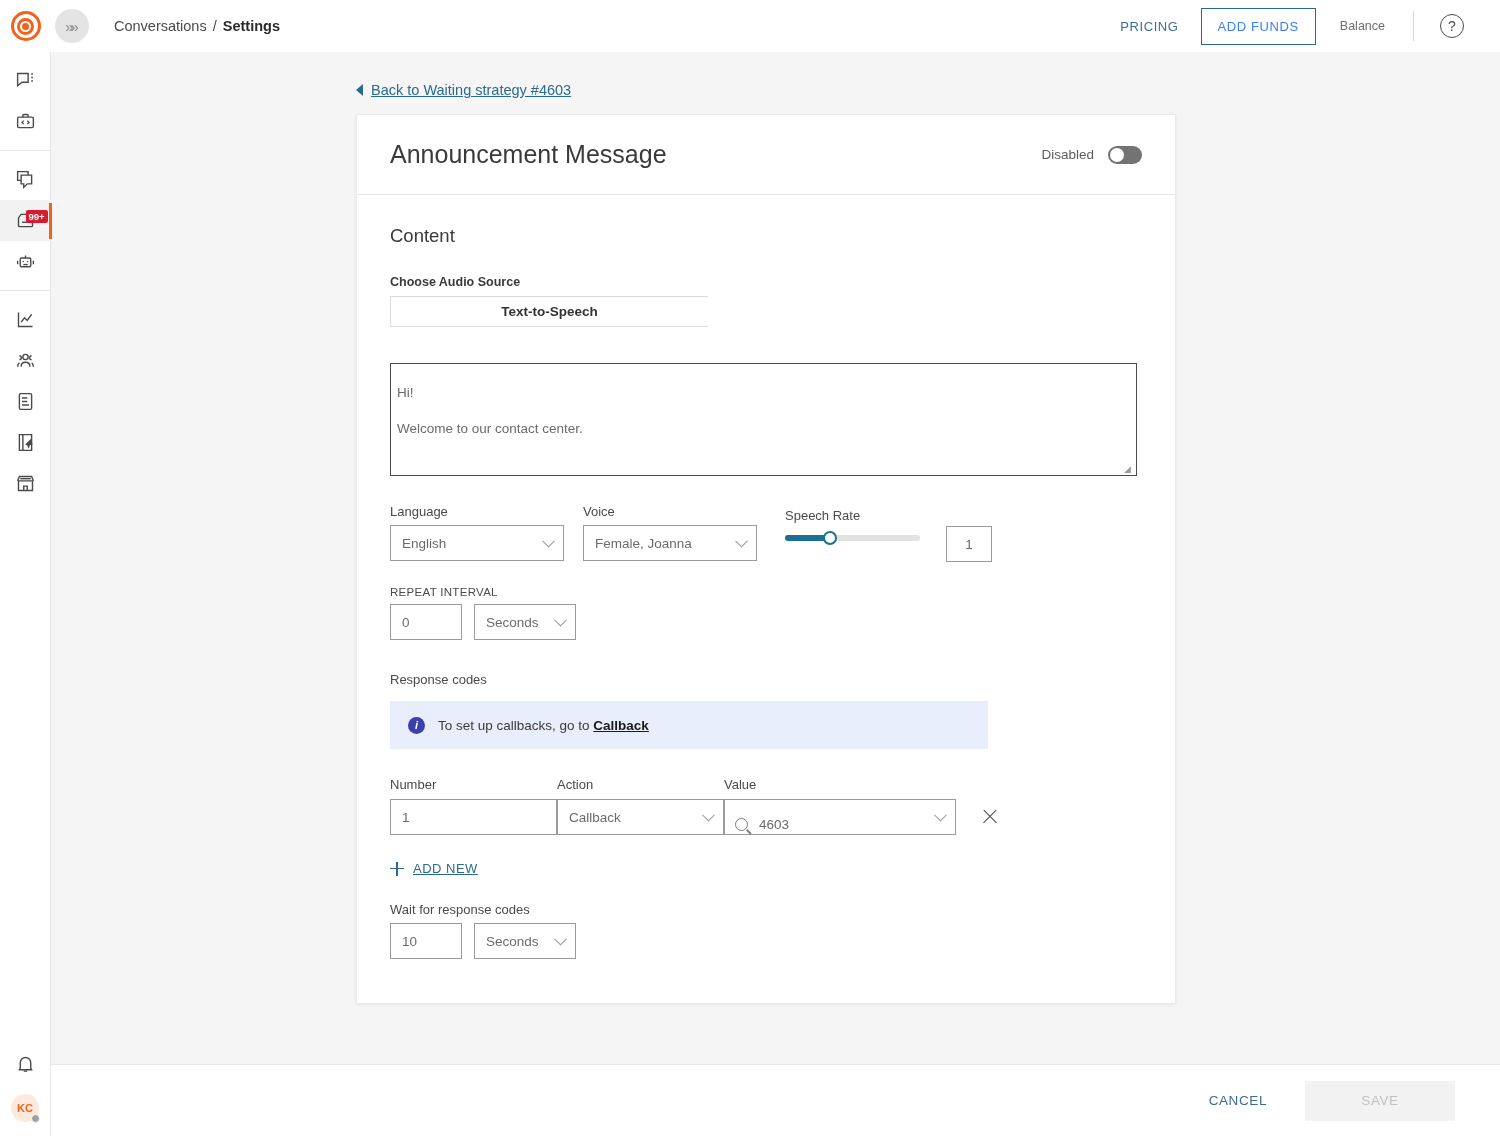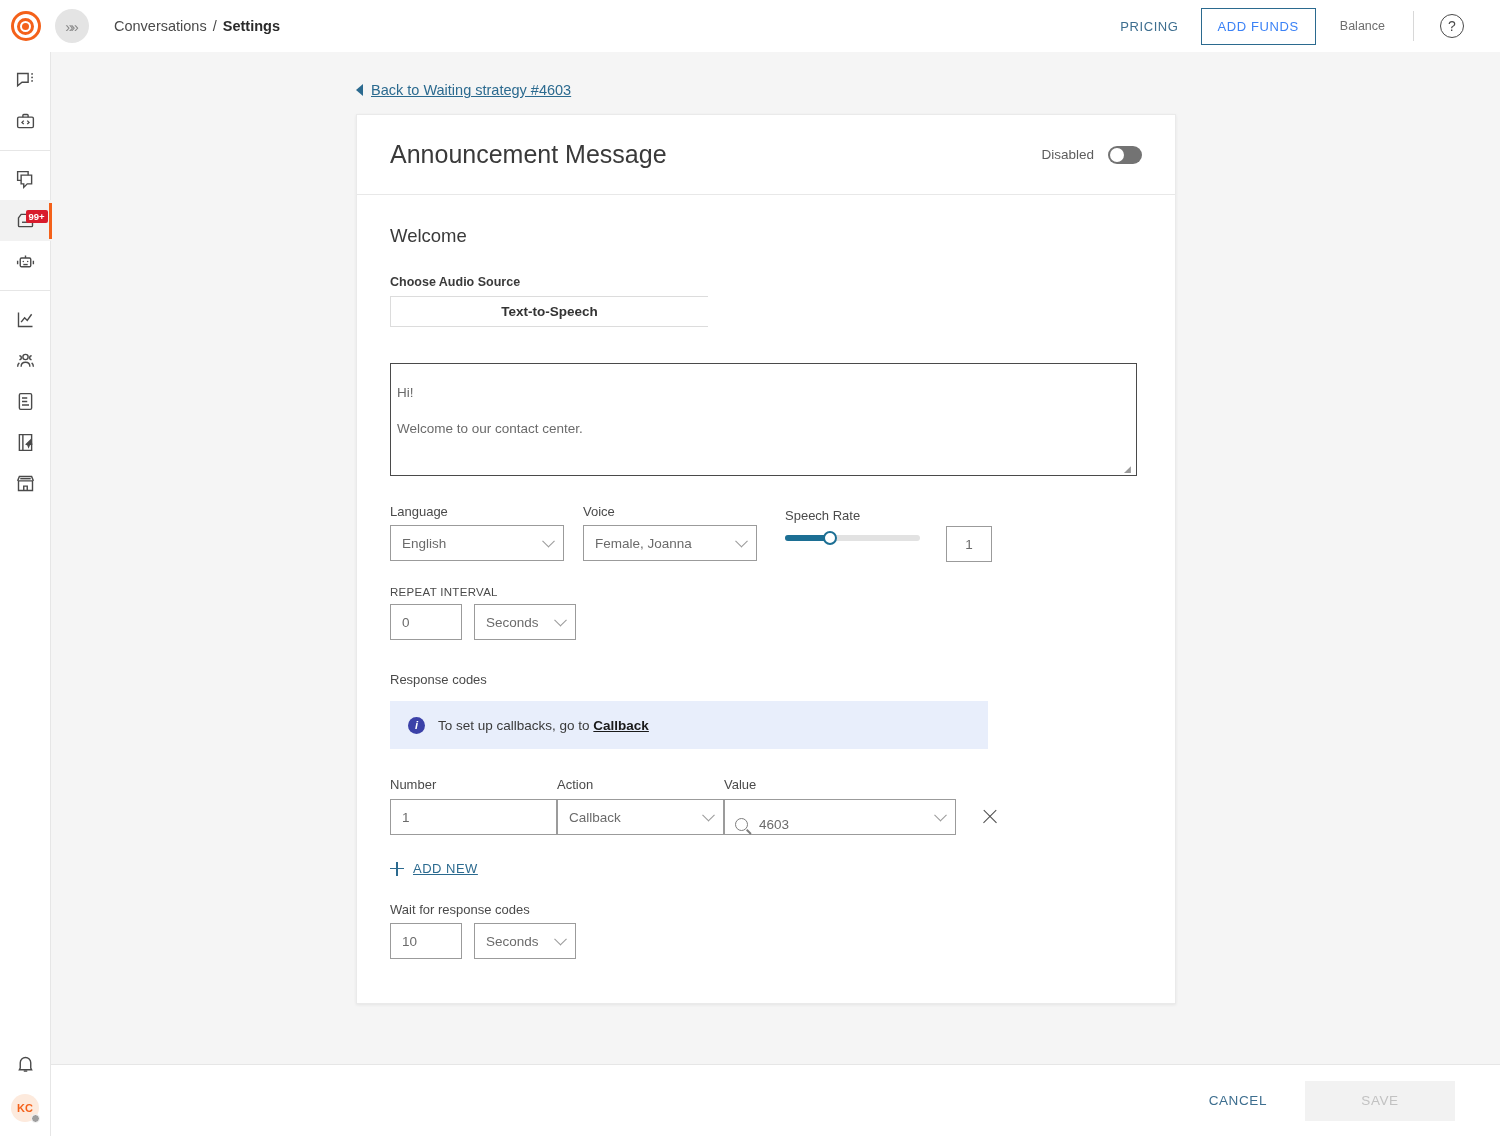--- a/index.html
+++ b/index.html
@@ -551,21 +551,21 @@
       <div class="header-right">
         <span class="toggle-label">Disabled</span>
         <div class="toggle">
           <div class="toggle-knob"></div>
         </div>
       </div>
     </div>
 
     <div class="card-body">
 
-      <div class="section-title">Welcome</div>
+      <div class="section-title">Content</div>
 
       <div class="field-label-bold">Choose Audio Source</div>
       <div class="tabs">
         <div class="tab active">Text-to-Speech</div>
       </div>
 
       <div class="textarea">
         <div>Hi!</div>
         <div>Welcome to our contact center.</div>
         <div class="resize-grip">◢</div>

